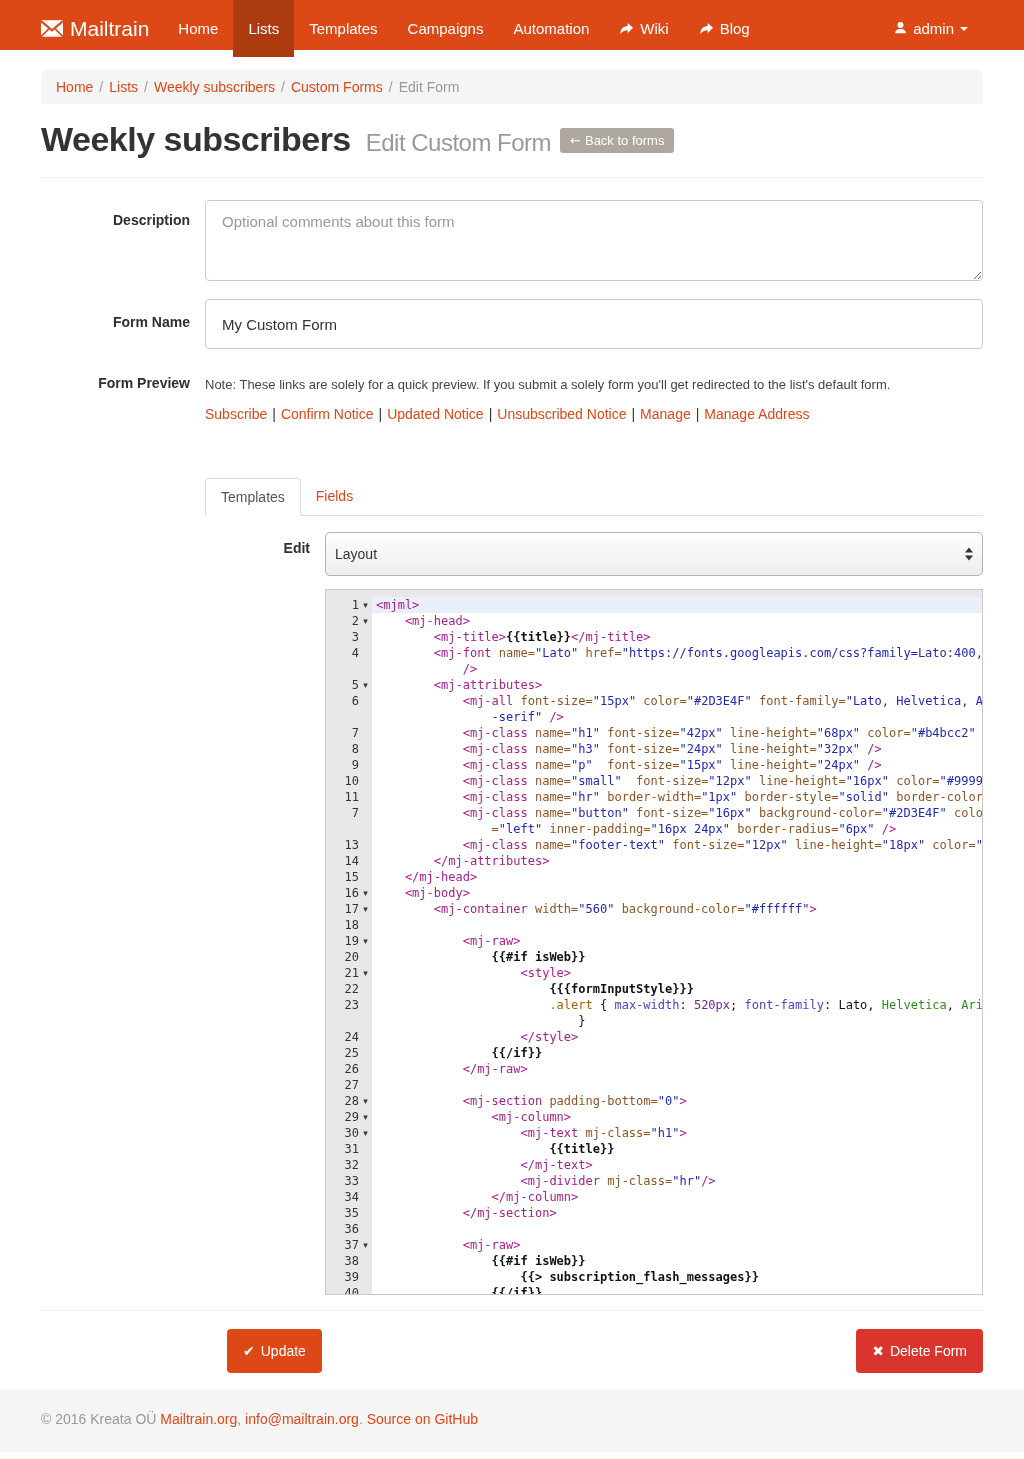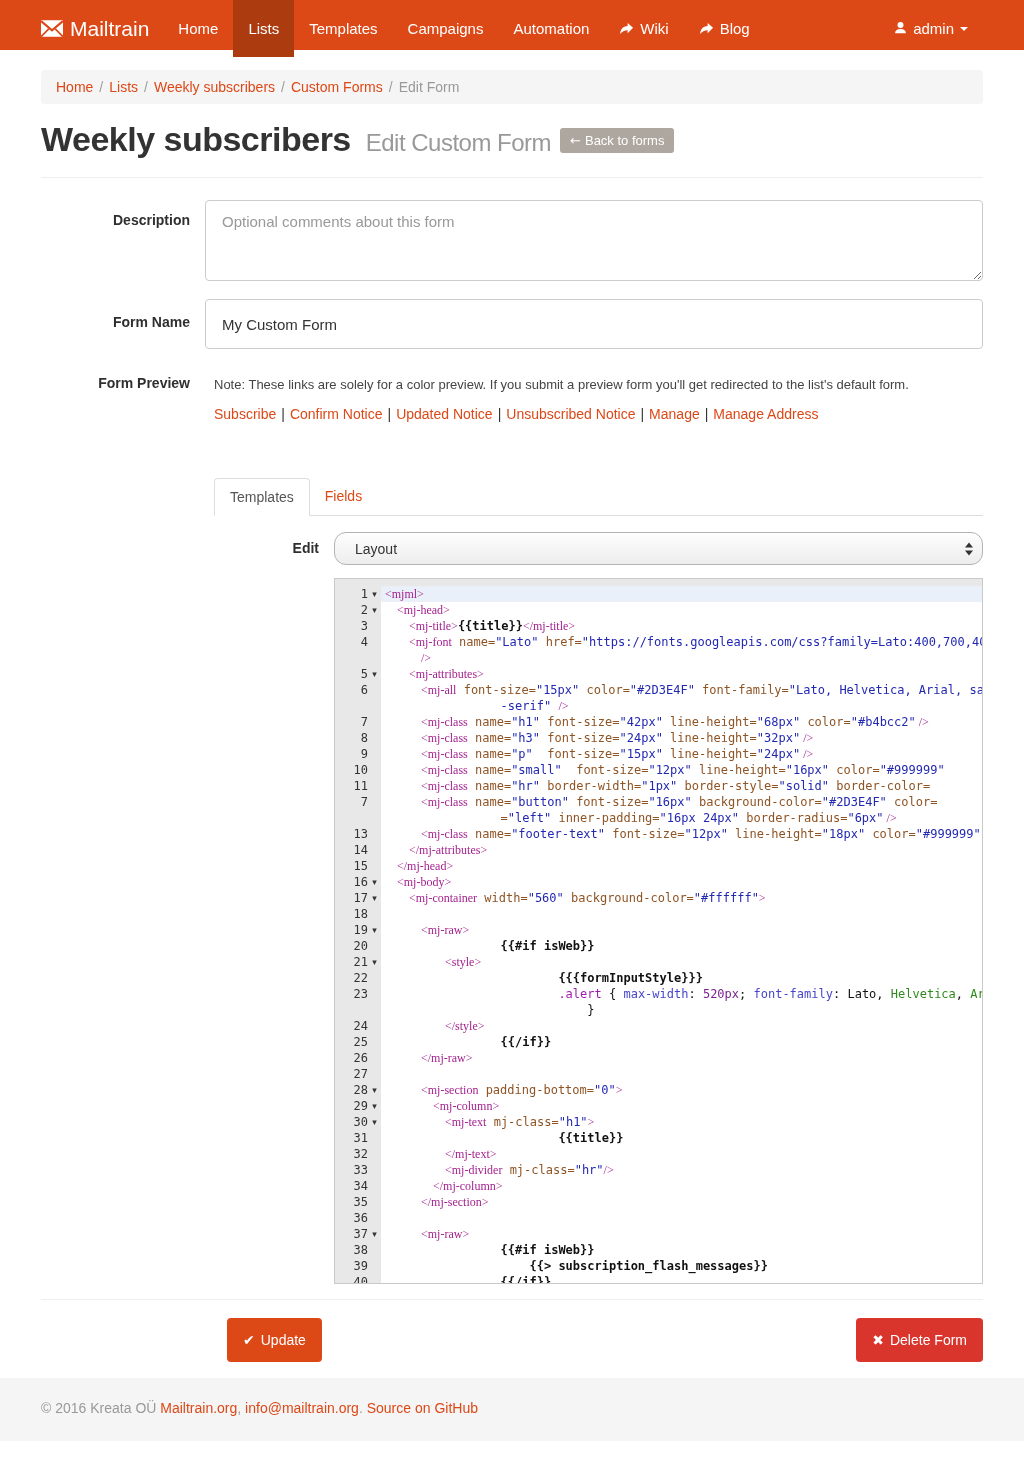--- a/index.html
+++ b/index.html
@@ -55,46 +55,46 @@
   .preview-links .pipe { color:#333; padding:0 5px; }
 
   
   .tabs { display:flex; border-bottom:1px solid #DDD; margin-top:56px; }
   .tab { padding:10px 15px; font-size:14px; cursor:pointer; margin-bottom:-1px; }
   .tab.on { background:#fff; border:1px solid #DDD; border-bottom:1px solid #fff; border-radius:4px 4px 0 0; color:#555; }
   .tab.off { color:#DD4817; }
 
   
   .edit-row { margin-top:16px; margin-bottom:0; }
-  .select-box { position:relative; height:33px; border:1px solid #B3B3B3; border-radius:12px;
+  .select-box { position:relative; height:44px; border:1px solid #B3B3B3; border-radius:5px;
                 background:linear-gradient(#FEFEFE,#EDEDED); display:flex; align-items:center;
-                padding:0 26px 0 20px; font-size:14px; color:#333; cursor:pointer; }
+                padding:0 26px 0 9px; font-size:14px; color:#333; cursor:pointer; }
   .select-arrows { position:absolute; right:9px; top:50%; transform:translateY(-50%); display:flex; flex-direction:column; gap:3px; }
   .select-arrows i { display:block; width:0; height:0; border-left:4px solid transparent; border-right:4px solid transparent; }
   .select-arrows .up { border-bottom:5px solid #333; }
   .select-arrows .dn { border-top:5px solid #333; }
   .mjml-note { font-size:13px; color:#444; margin-top:12px; }
   .mjml-note a { color:#DD4817; text-decoration:none; cursor:pointer; }
 
   
   .editor { margin-top:13px; border:1px solid #C9C9C9; height:706px; overflow:hidden; background:#fff;
             font-family:"DejaVu Sans Mono", monospace; font-size:12px; }
   .editor-topstrip { height:7px; background:#E8E8E8; }
   .ed-row { display:flex; height:16px; line-height:16px; }
   .gutter { width:46px; flex:none; background:#E8E8E8; color:#333; display:flex; }
   .gutter .num { flex:1; text-align:right; }
   .gutter .fold { width:13px; text-align:center; font-size:9px; color:#333; cursor:pointer; font-family:"DejaVu Sans", sans-serif; }
   .code { white-space:pre; padding-left:4px; flex:1; }
   .ed-row.hl .code { background:#E9F0FA; }
-  .t  { color:#A4218E;font-family:Liberation Serif, serif; }
+  .t  { color:#A4218E; }
   .a  { color:#8F5424; }
   .v  { color:#2228B2; }
   .h  { color:#111; font-weight:bold; }
   .x  { color:#111; }
-  .cs { color:#a21caf;margin-top:16px; }
+  .cs { color:#a16207;margin-top:16px; }
   .cp { color:#4646CC; }
   .cn { color:#7D2190; }
   .cg { color:#318A1E; }
   .cb { color:#111; }
 
   hr.rule2 { border:none; border-top:1px solid #EEE; margin:15px 0 0 0; }
 
   
   .actions { display:flex; justify-content:space-between; margin:18px 0 0 164px; }
   .btn { border:none; border-radius:4px; color:#fff; font-size:14px; padding:14px 16px;
@@ -189,24 +189,24 @@
     </div>
   </div>
 
   <div class="form-row">
     <div class="label-col pt-label">Form Name</div>
     <div class="control-col">
       <input class="text-input" type="text" value="My Custom Form" style="">
     </div>
   </div>
 
-  <div class="form-row" style="margin-top:26px;gap:9px;">
+  <div class="form-row" style="margin-top:26px;">
     <div class="label-col">Form Preview</div>
     <div class="control-col">
-      <div class="preview-note">Note: These links are solely for a color preview. If you submit a preview form you'll get redirected to the list's default form.</div>
+      <div class="preview-note">Note: These links are solely for a quick preview. If you submit a solely form you'll get redirected to the list's default form.</div>
       <div class="preview-links" id="preview-links"><a>Subscribe</a><span class="pipe">|</span><a>Confirm Notice</a><span class="pipe">|</span><a>Updated Notice</a><span class="pipe">|</span><a>Unsubscribed Notice</a><span class="pipe">|</span><a>Manage</a><span class="pipe">|</span><a>Manage Address</a></div>
 
       <div class="tabs">
         <div class="tab on">Templates</div>
         <div class="tab off">Fields</div>
       </div>
 
       <div class="form-row edit-row">
         <div class="label-col" style="width:120px; padding-top:8px;">Edit</div>
         <div class="control-col">

